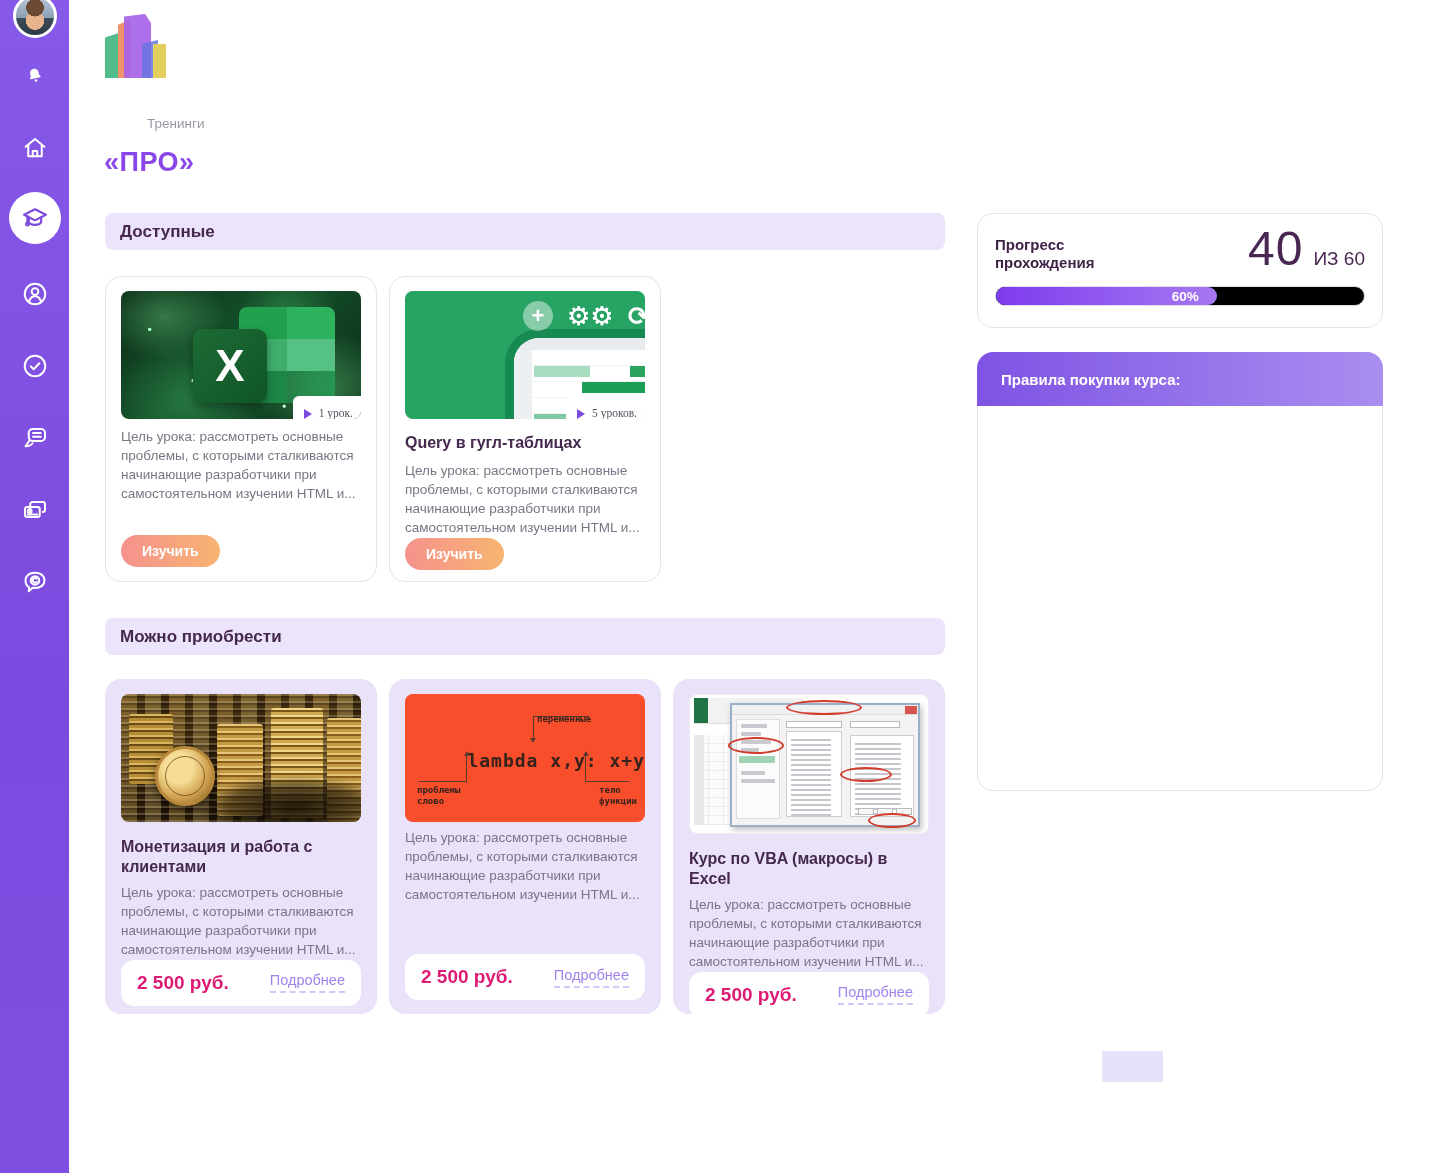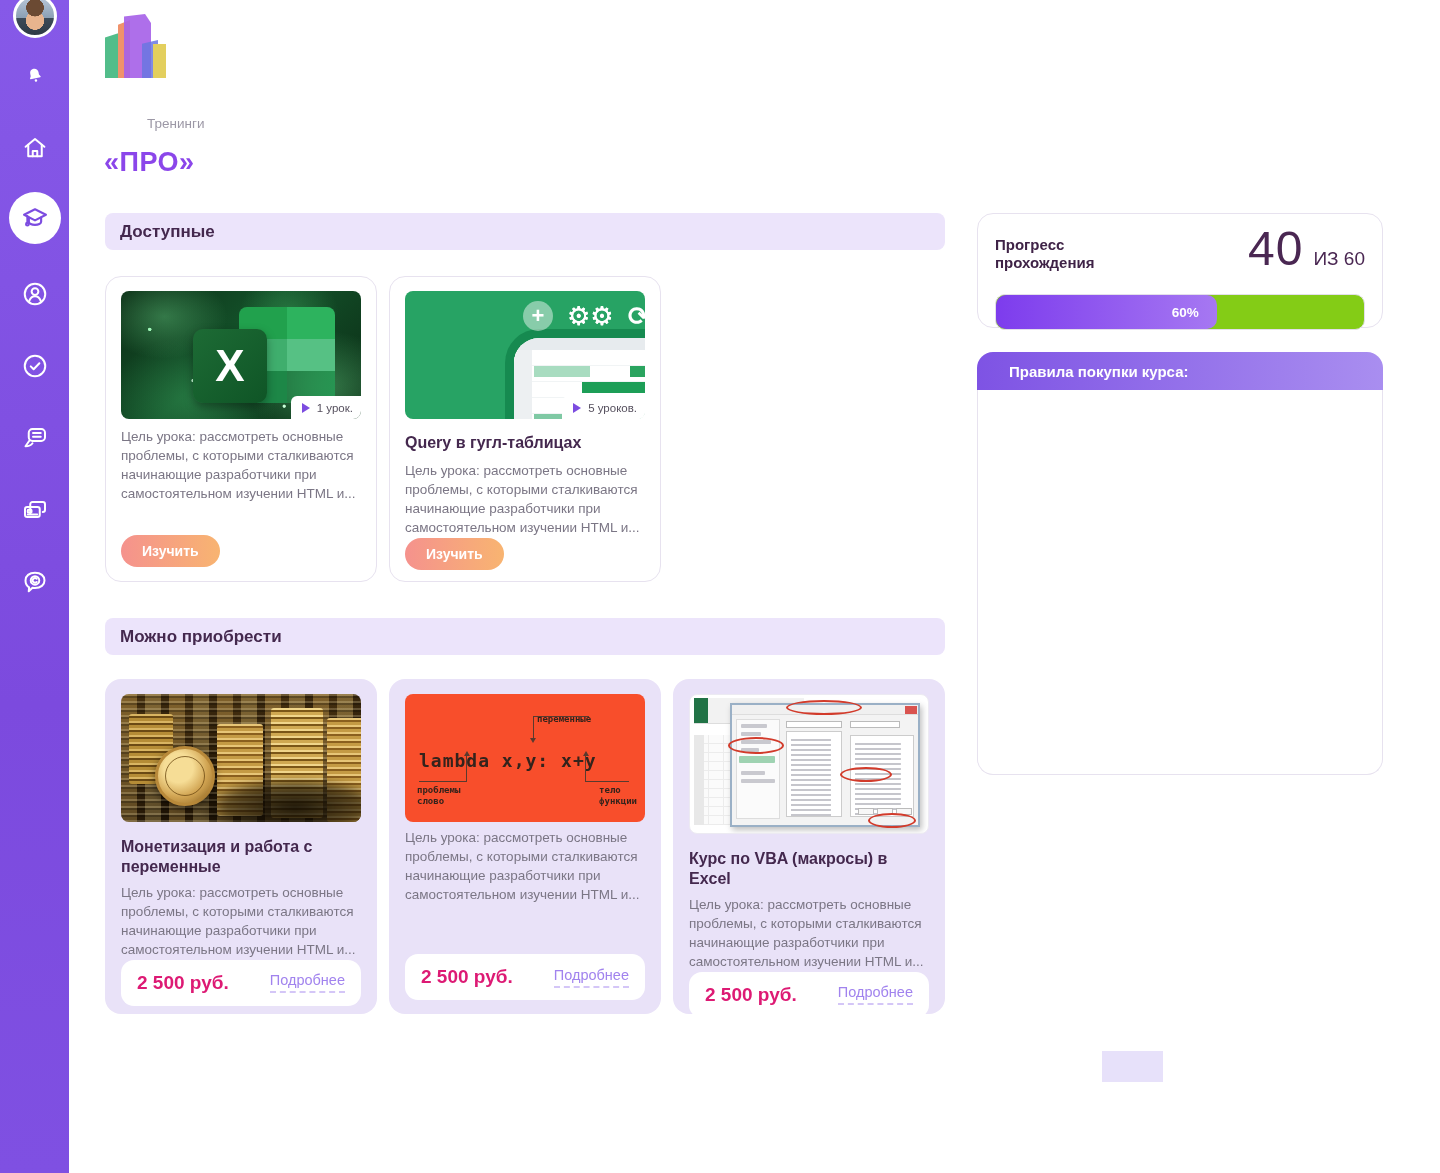--- a/index.html
+++ b/index.html
@@ -50,21 +50,21 @@
   .section-bar { height:37px; background:#ece4fb; border-radius:8px; display:flex; align-items:center;
     padding:0 15px; font-size:17px; font-weight:700; color:#44284e; }
   .section-bar.second { margin-top:36px;text-align:center; }
 
   
   .cards-row { display:flex; gap:12px; margin-top:26px; }
   .course-card { width:272px; height:306px; background:#ffffff; border:1px solid #e7e2ef; border-radius:16px;
     padding:14px 15px; display:flex; flex-direction:column; }
   .cover { position:relative; height:128px; border-radius:8px; overflow:hidden; flex:none; }
   .lessons-badge { position:absolute; right:0; bottom:0; background:#ffffff; border-radius:6px 0 0 0;
-    height:23px; display:flex; align-items:center; gap:6px; padding:0 8px 0 10px; }
+    height:23px; display:flex; align-items:flex-end; gap:6px; padding:0 8px 0 10px;font-family:Liberation Serif, serif; }
   .lessons-badge svg { width:10px; height:10px; }
   .lessons-badge span { font-size:11.5px; color:#56505e; }
   .course-title { margin-top:14px; font-size:16px; font-weight:700; color:#44284e; line-height:1.25; }
   .course-desc { margin-top:8px; font-size:13.5px; color:#7b7685; line-height:1.42; }
   .study-btn { margin-top:auto; align-self:flex-start; border:none; cursor:pointer;
     background:linear-gradient(90deg,#f5928d 0%,#f8b471 100%); color:#ffffff; font-weight:600;
     font-size:14px; padding:8px 21px; border-radius:18px; font-family:inherit; }
 
   
   .excel-cover { background:
@@ -128,22 +128,22 @@
   .big-coin { position:absolute; left:34px; top:52px; width:60px; height:60px; border-radius:50%;
     background:radial-gradient(circle at 38% 35%, #f6dd96 0 30%, #d1a452 60%, #8a611e 100%);
     border:3px solid #b8893a; box-shadow:0 3px 8px rgba(0,0,0,.5); }
   .big-coin::after { content:""; position:absolute; inset:7px; border-radius:50%; border:1px solid rgba(110,75,20,.8); }
   .coins-dark { position:absolute; right:-10px; bottom:-14px; width:190px; height:58px;
     background:radial-gradient(100px 30px at 60% 50%, rgba(20,14,4,.95), rgba(20,14,4,.6) 70%, transparent);
     filter:blur(3px); }
 
   
   .lambda-cover { background:#f84e2b; font-family:"DejaVu Sans Mono","Liberation Mono",monospace; color:#34231c; }
-  .lambda-code { position:absolute; left:0; right:0; top:56px; text-align:left; font-size:18px; font-weight:700;
-    letter-spacing:1px;margin-left:14px; }
+  .lambda-code { position:absolute; left:0; right:0; top:56px; text-align:right; font-size:18px; font-weight:700;
+    letter-spacing:1px; }
   .l-label { position:absolute; font-size:9px; font-weight:700; line-height:1.3; white-space:pre-line; }
   .l-top { top:20px; left:132px; }
   .l-left { left:12px; bottom:14px; }
   .l-right { right:8px; bottom:14px; text-align:left; }
   .l-line { position:absolute; border-color:#5a3a2e; }
   .l-ln-top { top:22px; left:128px; width:56px; height:22px; border-left:1.5px solid #5a3a2e; border-top:1.5px solid #5a3a2e; }
   .l-ln-left { left:14px; bottom:40px; width:48px; height:26px; border-left:0; border-bottom:1.5px solid #5a3a2e; border-right:1.5px solid #5a3a2e; }
   .l-ln-right { right:16px; bottom:40px; width:44px; height:26px; border-bottom:1.5px solid #5a3a2e; border-left:1.5px solid #5a3a2e; }
   .l-arrow { position:absolute; width:0; height:0; border-left:3.5px solid transparent; border-right:3.5px solid transparent; }
   .l-arrow.down { border-top:5px solid #5a3a2e; top:44px; left:125px; }
@@ -179,29 +179,29 @@
   .vba-btns i { width:16px; height:7px; border:1px solid #bbb; background:#f7f7f7; display:block; }
   .red-ellipse { position:absolute; border:2px solid #d23b2b; border-radius:50%; }
 
   
   .progress-card { background:#ffffff; border:1px solid #e7e2ef; border-radius:16px; padding:17px 17px 16px; height:115px; }
   .progress-top { display:flex; justify-content:space-between; align-items:center; }
   .progress-label { font-size:15px; font-weight:700; color:#3f2347; line-height:1.2; width:150px; }
   .progress-num { display:flex; align-items:baseline; gap:10px; margin-top:-10px; }
   .progress-val { font-size:48px; font-weight:400; color:#4a2752; letter-spacing:1px; }
   .progress-of { font-size:19px; color:#4a2752; }
-  .progress-track { margin-top:18px; height:36px; border:1px solid #e3dfea; border-radius:10px; background:#84cc16; position:relative; }
+  .progress-track { margin-top:10px; height:20px; border:1px solid #e3dfea; border-radius:10px; background:#000000; position:relative; }
   .progress-fill { position:absolute; left:0; top:0; bottom:0; border-radius:10px;
     background:linear-gradient(90deg,#7d3ced 0%,#a678f2 100%);
     display:flex; align-items:center; justify-content:flex-end; padding-right:18px;
     color:#ffffff; font-size:13.5px; font-weight:700; }
 
   .rules-card { margin-top:24px; }
-  .rules-head { height:38px; background:linear-gradient(90deg,#7e53e4 0%,#a98ef0 100%);
-    border-radius:16px 16px 0 0; display:flex; align-items:center; padding:0 32px;
+  .rules-head { height:54px; background:linear-gradient(90deg,#7e53e4 0%,#a98ef0 100%);
+    border-radius:16px 16px 0 0; display:flex; align-items:center; padding:0 24px;
     color:#ffffff; font-size:15px; font-weight:700; }
   .rules-body { height:385px; background:#ffffff; border:1px solid #e7e2ef; border-top:none; border-radius:0 0 16px 16px; }
 
   .floating-rect { position:absolute; left:1102px; top:1051px; width:61px; height:31px; background:#e7e1fa; }
 </style>
 </head>
 <body>
 
 <div class="page">
 
@@ -347,21 +347,21 @@
       <div class="buy-card">
         <div class="cover coins-cover">
           <div class="edges"></div>
           <div class="coin-stack" style="left:96px; top:30px; width:46px; height:92px; background:repeating-linear-gradient(180deg,#e7c577 0 2px,#8a5f1e 2px 4px,#c49a44 4px 7px);"></div>
           <div class="coin-stack" style="left:150px; top:14px; width:52px; height:110px; background:repeating-linear-gradient(180deg,#f0d58a 0 2px,#7a5617 2px 4px,#cfa851 4px 7px);"></div>
           <div class="coin-stack" style="left:8px; top:20px; width:44px; height:70px; background:repeating-linear-gradient(180deg,#d9b562 0 2px,#6b4a14 2px 4px,#b58c36 4px 7px);"></div>
           <div class="coin-stack" style="left:206px; top:24px; width:42px; height:104px; background:repeating-linear-gradient(180deg,#e7c577 0 2px,#8a5f1e 2px 4px,#c49a44 4px 7px);"></div>
           <div class="big-coin"></div>
           <div class="coins-dark"></div>
         </div>
-        <div class="buy-title">Монетизация и работа с переменные</div>
+        <div class="buy-title">Монетизация и работа с клиентами</div>
         <div class="buy-desc">Цель урока: рассмотреть основные проблемы, с которыми сталкиваются начинающие разработчики при самостоятельном изучении HTML и...</div>
         <div class="buy-footer">
           <span class="price">2 500 руб.</span>
           <span class="more-link">Подробнее</span>
         </div>
       </div>
 
       <div class="buy-card">
         <div class="cover lambda-cover">
           <div class="lambda-code">lambda x,y: x+y</div>

